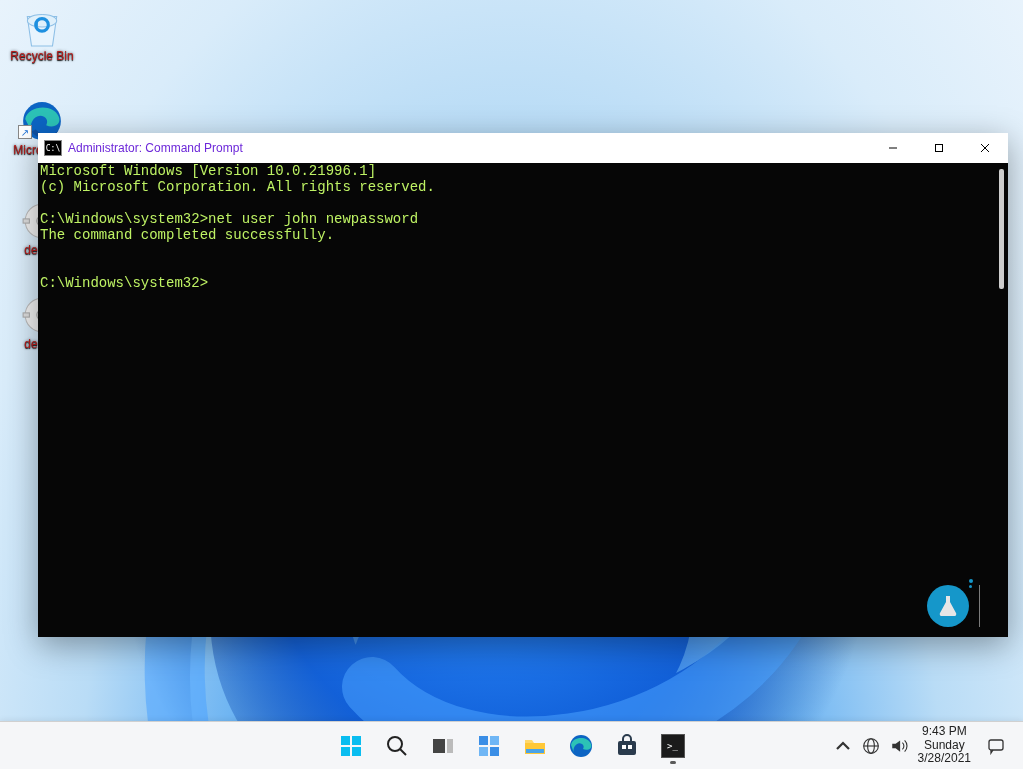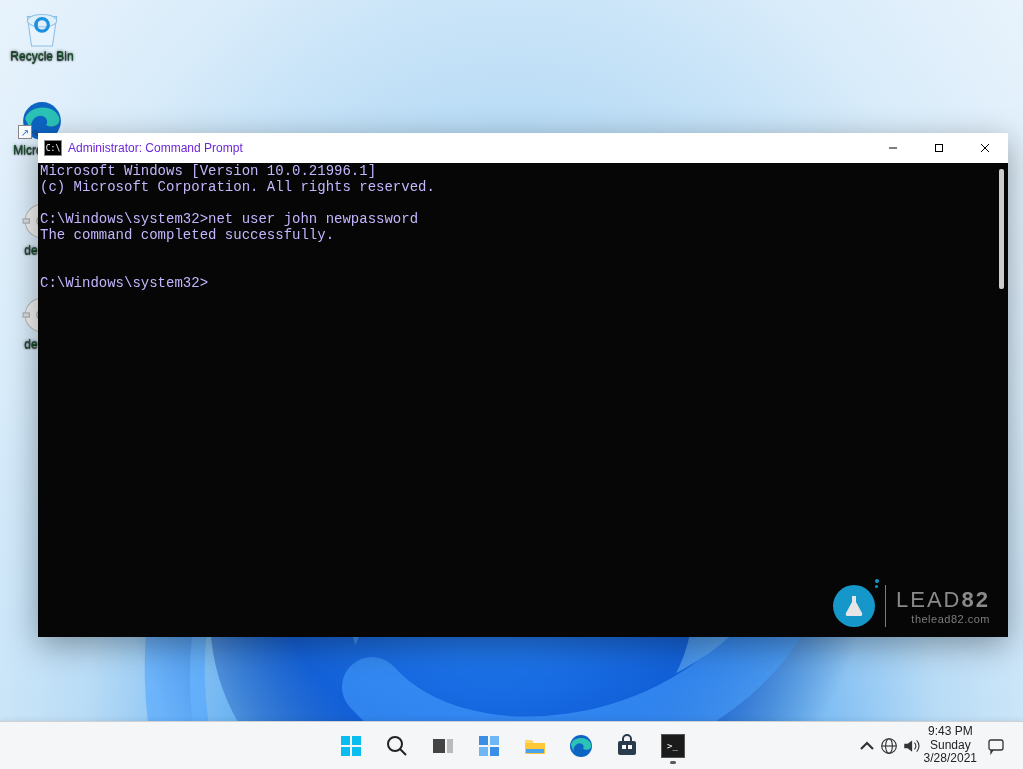--- a/index.html
+++ b/index.html
@@ -25,21 +25,21 @@
     text-align: center;
     cursor: pointer;
   }
   .desktop-icon .icon-img {
     width: 42px; height: 42px;
     margin: 0 auto 2px;
     display: flex; align-items: center; justify-content: center;
   }
   .desktop-icon .label {
     font-size: 12px;
-    color: #14532d;
+    color: #b91c1c;
     text-shadow: 0 0 3px rgba(0,0,0,.7), 0 1px 1px rgba(0,0,0,.9);
     line-height: 1.1;
   }
   .shortcut-arrow {
     position: absolute;
     left: 14px; bottom: 18px;
     width: 14px; height: 14px;
     background: #fff;
     border: 1px solid #888;
     display: flex; align-items: center; justify-content: center;
@@ -88,21 +88,21 @@
   }
   .cmd-winbtns svg { width: 10px; height: 10px; }
 
   .cmd-body {
     flex: 1;
     background: #060606;
     position: relative;
     padding: 0 2px;
     font-family: Consolas, "Courier New", monospace;
     font-size: 14px;
-    color: #c4b5fd;
+    color: #bef264;
     white-space: pre;
     overflow: hidden;
     line-height: 16px;
   }
   .cmd-scroll-track {
     position: absolute;
     right: 2px; top: 4px;
     width: 5px; height: 120px;
     background: #cdcdcd;
     border-radius: 2px;
@@ -163,21 +163,21 @@
     transform: translateX(-50%);
     width: 6px; height: 3px;
     background: #5a5a5a;
     border-radius: 2px;
   }
   .task-item svg, .task-item .ico { width: 24px; height: 24px; }
 
   .systray {
     margin-left: auto; margin-right: 12px;
     display: flex; align-items: center;
-    gap: 4px;
+    gap: 10px;
     height: 100%;
   }
   .systray .tray-ico {
     width: 18px; height: 18px;
     display: flex; align-items: center; justify-content: center;
     cursor: pointer;
   }
   .clock {
     font-size: 12px; color: #222;
     text-align: center;
@@ -301,24 +301,20 @@
     <div class="flask">
       <svg width="26" height="26" viewBox="0 0 26 26">
           <path d="M11 3 h4 v6 l6 11 a2 2 0 0 1 -2 3 h-12 a2 2 0 0 1 -2 -3 l6 -11 z" fill="#fff"></path>
         </svg>
       <div style="position:absolute; right:-4px; top:-6px;">
         <div style="width:4px;height:4px;border-radius:50%;background:#17a7e0;margin-bottom:2px;"></div>
         <div style="width:3px;height:3px;border-radius:50%;background:#17a7e0;"></div>
       </div>
     </div>
     <div class="sep"></div>
-    <div>
-      <div class="brand-main"><span>LEAD</span><span class="bold">82</span></div>
-      <div class="brand-sub">thelead82.com</div>
-    </div>
   </div>
 </div>
 
 <div class="taskbar">
   <div class="task-center">
 
     <div class="task-item">
       <svg class="ico" viewBox="0 0 24 24">
         <rect x="2" y="2" width="9" height="9" fill="#0abdf0"></rect>
           <rect x="13" y="2" width="9" height="9" fill="#0abdf0"></rect>

